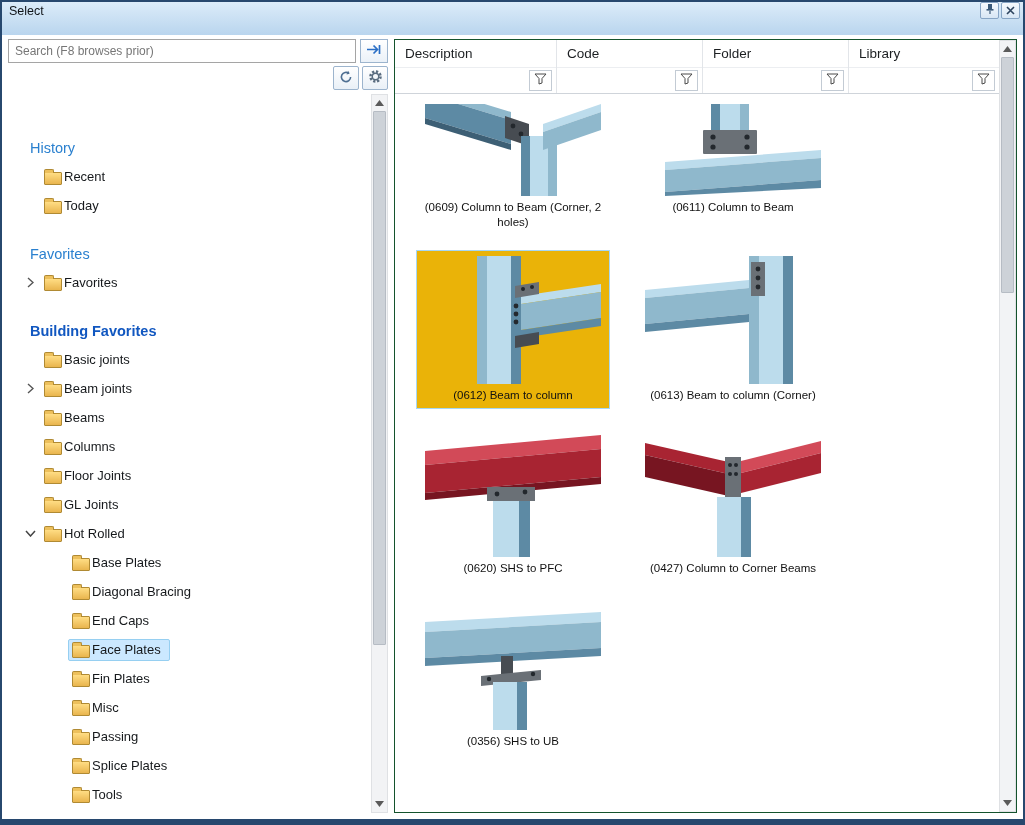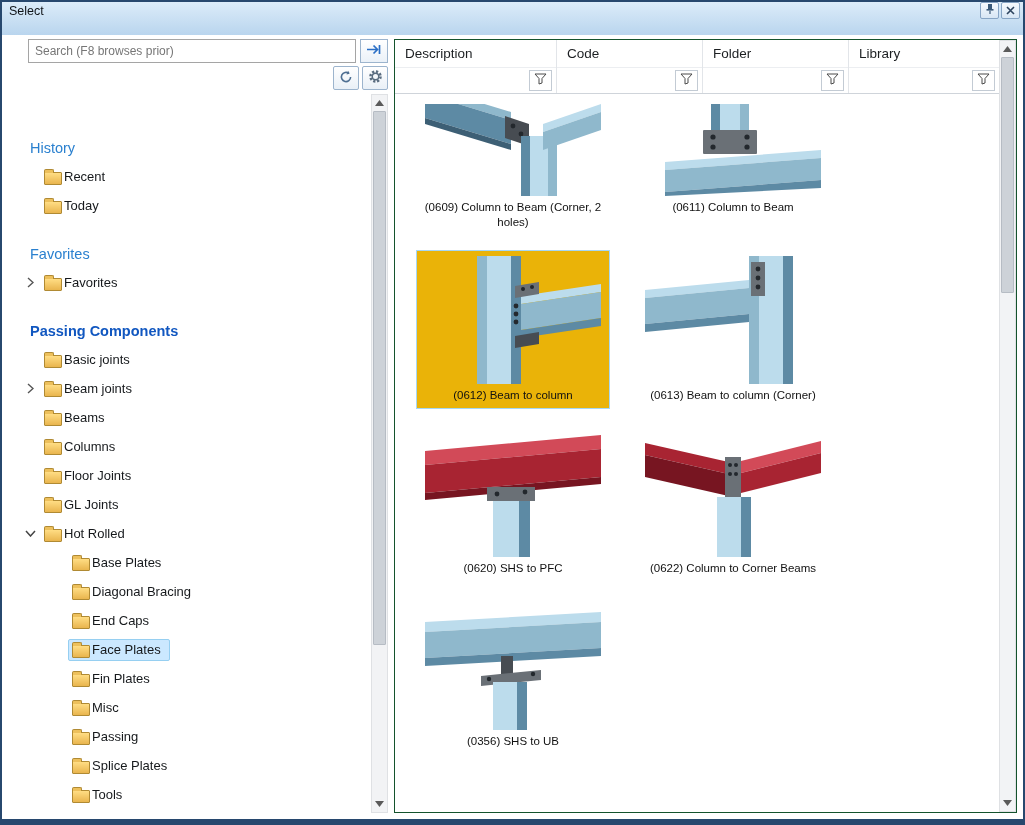--- a/index.html
+++ b/index.html
@@ -12,21 +12,21 @@
   .tb-buttons { margin-left:auto; display:flex; gap:2px; }
   .tb-btn { width:19px; height:17px; border:1px solid #87a5c5; background:linear-gradient(#f6fafe,#d7e6f4); border-radius:2px; display:flex; align-items:center; justify-content:center; padding:0; cursor:default; }
 
   
   .main { flex:1; display:flex; min-height:0; padding:4px 6px 6px 6px; gap:6px; }
   .left { flex:0 0 380px; display:flex; flex-direction:column; min-height:0; }
   .right { flex:1; border:1px solid #14532d; display:flex; min-width:0; background:#fff; }
 
   
   .search-row { display:flex; gap:4px; height:24px; flex:0 0 auto; }
-  .search-input { flex:1; border:1px solid #a5a5a5; font-size:12px; padding:2px 6px; color:#333; font-family:"Liberation Sans",sans-serif;margin-left:20px; }
+  .search-input { flex:1; border:1px solid #a5a5a5; font-size:12px; padding:2px 6px; color:#333; font-family:"Liberation Sans",sans-serif; }
   .search-input::placeholder { color:#767676; }
   .go-btn { width:28px; height:24px; border:1px solid #9cb4cd; background:linear-gradient(#ffffff,#eaf1f8); display:flex; align-items:center; justify-content:center; padding:0; }
   .tools-row { display:flex; justify-content:flex-end; gap:3px; margin-top:3px; height:24px; flex:0 0 auto; }
   .tool-btn { width:26px; height:24px; border:1px solid #9cb4cd; background:linear-gradient(#ffffff,#e9f0f7); border-radius:2px; display:flex; align-items:center; justify-content:center; padding:0; }
 
   
   .tree-wrap { flex:1; display:flex; margin-top:4px; min-height:0; }
   .tree { flex:1; overflow:hidden; padding-top:40px; }
   .tree-heading { height:28px; font-size:14.5px; color:#2a80cf; padding-left:22px; display:flex; align-items:center; cursor:default; }
   .tree-heading.bold { color:#1157c0; font-weight:bold; }
@@ -149,21 +149,21 @@
                 <svg width="7" height="11" viewBox="0 0 7 11">
                   <path d="M1 1l5 4.5L1 10" fill="none" stroke="#555" stroke-width="1.4"></path>
                 </svg>
               </span>
             <span class="row-inner">
                 <span class="folder"></span>
                 <span class="tree-lbl">Favorites</span>
               </span>
           </div>
 
-          <div class="tree-heading bold sec-gap">Passing Components</div>
+          <div class="tree-heading bold sec-gap">Building Favorites</div>
 
           <div class="tree-row">
             <span class="chev-slot"></span>
             <span class="row-inner">
                 <span class="folder"></span>
                 <span class="tree-lbl">Basic joints</span>
               </span>
           </div>
           <div class="tree-row">
             <span class="chev-slot">
@@ -470,21 +470,21 @@
                     <polygon points="88,46 176,24 176,44 88,66" class="r2"></polygon>
                     <rect x="80" y="28" width="16" height="42" class="g1"></rect>
                     <circle cx="85" cy="36" r="2" class="bt"></circle>
                       <circle cx="91" cy="36" r="2" class="bt"></circle>
                     <circle cx="85" cy="45" r="2" class="bt"></circle>
                       <circle cx="91" cy="45" r="2" class="bt"></circle>
                     <rect x="72" y="68" width="24" height="60" class="c1"></rect>
                     <rect x="96" y="68" width="10" height="60" class="c3"></rect>
                   </svg>
                 </div>
-                <div class="caption">(0622) Column to Corner Beams</div>
+                <div class="caption">(0427) Column to Corner Beams</div>
               </div>
             </div>
           </div>
 
           <div class="g-row">
             <div class="g-cell">
               <div class="cell-inner">
                 <div class="thumb">
                   <svg viewBox="0 0 176 128" width="176" height="128">
                     <polygon points="0,20 176,10 176,20 0,30" class="c1"></polygon>

